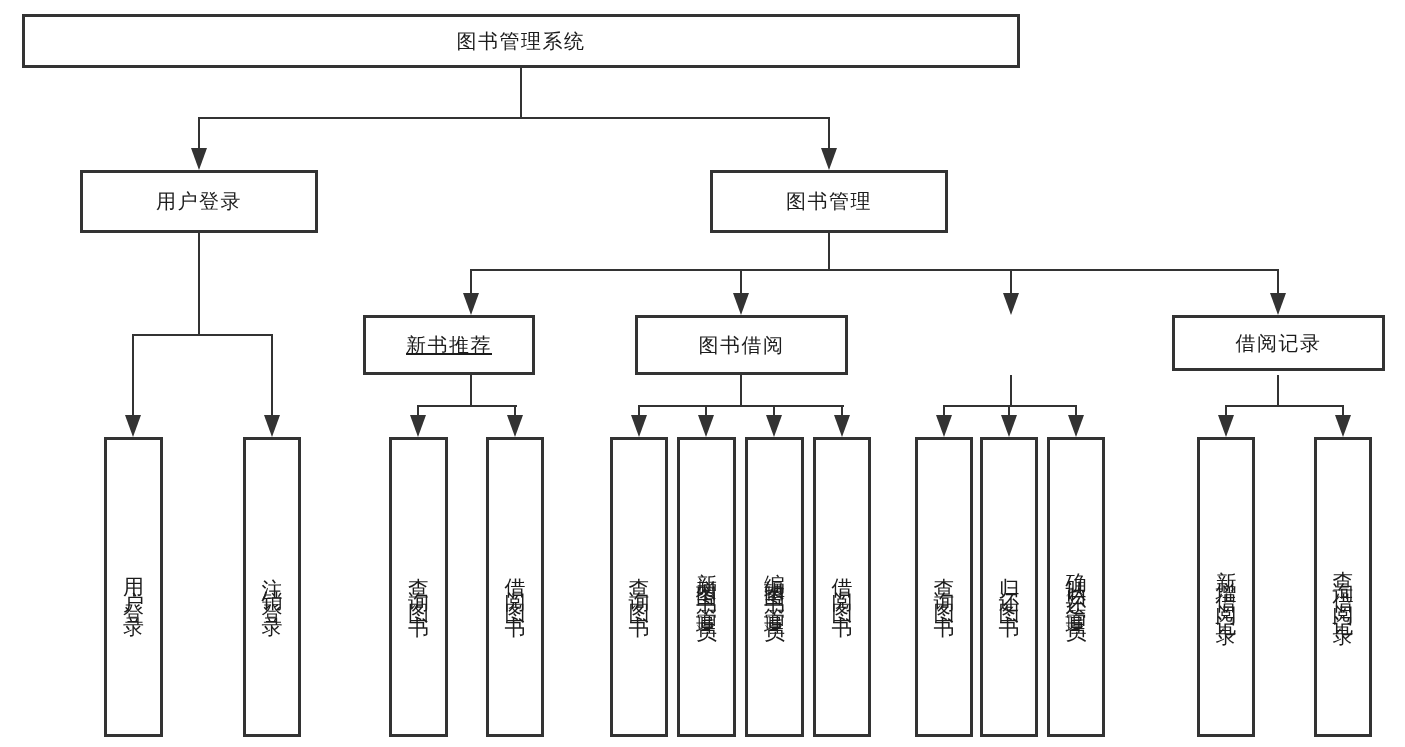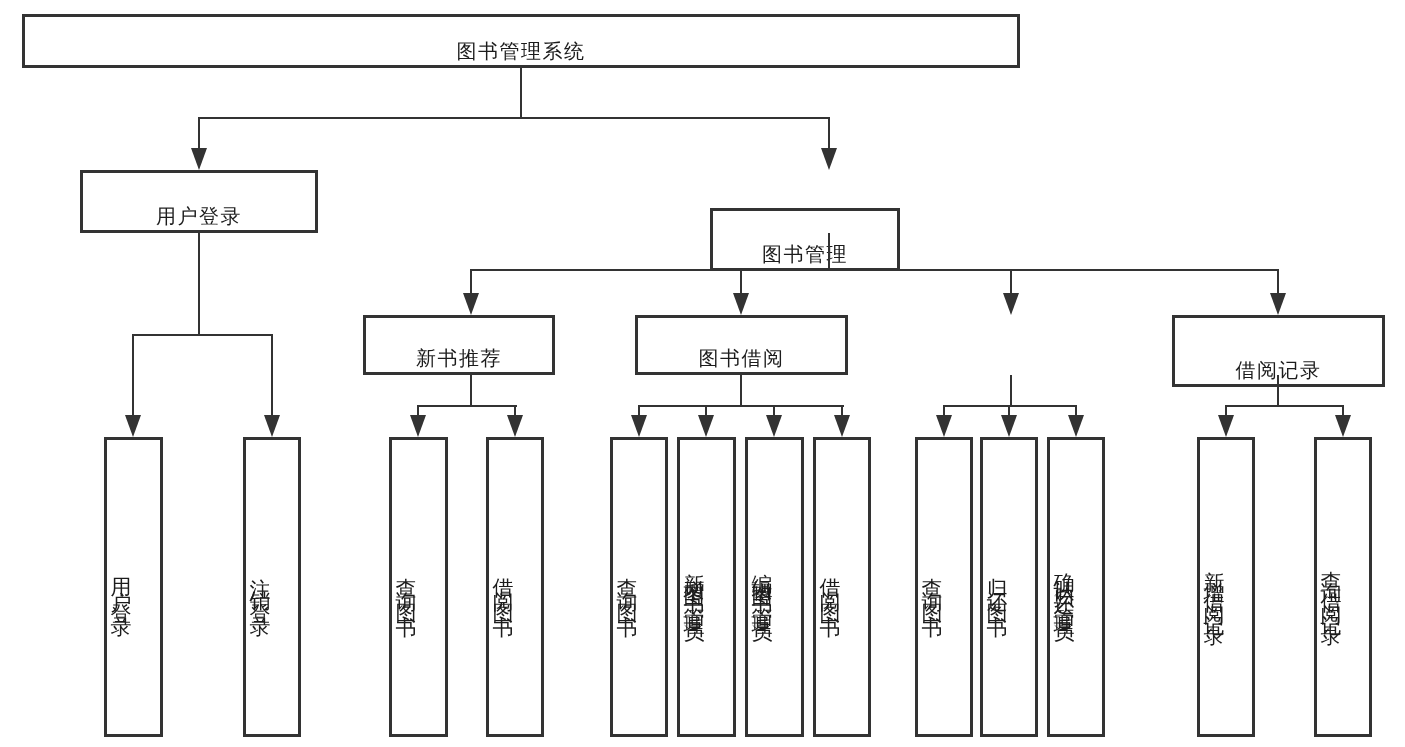--- a/index.html
+++ b/index.html
@@ -3,45 +3,45 @@
 <meta charset="utf-8">
 <style>
   html,body { margin:0; padding:0; background:#fff; }
   .canvas {
     position:relative; width:1405px; height:747px; background:var(--bg,#ffffff);
     font-family:"DejaVu Sans","Liberation Sans",sans-serif; overflow:hidden;
     color:var(--text,#1c1c1c);
   }
   .node {
     position:absolute; background:#fff; border:3px solid var(--line,#333);
-    box-sizing:border-box; display:flex; align-items:flex-end; justify-content:center;
+    box-sizing:border-box; display:flex; align-items:center; justify-content:center;
   }
   .h-node { font-size:20px; letter-spacing:1.5px; }
   .v-node { writing-mode:vertical-rl; font-size:21px; }
   .ls-wide  { letter-spacing:13px; }
   .ls-mid   { letter-spacing:11px; }
   .ls-tight { letter-spacing:7px; }
   .line { position:absolute; background:var(--line,#333); }
   .arrow {
     position:absolute; width:0; height:0;
     border-left:8px solid transparent; border-right:8px solid transparent;
     border-top:22px solid var(--line,#333);
   }
   .watermark {
     position:absolute; left:1148px; top:712px; font-size:21px;
     color:var(--wm,#9c9c9c); letter-spacing:0.5px; z-index:5; white-space:nowrap;
   }
   
   #n-root   { left:22px;  top:14px;  width:998px; height:54px; }
   #n-l2-0   { left:80px;  top:170px; width:238px; height:63px; }
-  #n-l2-1   { left:710px; top:170px; width:190px; height:63px;margin-top:38px; }
-  #n-l3-0   { left:363px; top:315px; width:192px; height:60px; }
+  #n-l2-1   { left:710px; top:170px; width:238px; height:63px; }
+  #n-l3-0   { left:363px; top:315px; width:172px; height:60px;text-decoration:underline; }
   #n-l3-1   { left:635px; top:315px; width:213px; height:60px; }
   #n-l3-2   { left:903px; top:315px; width:215px; height:60px; }
-  #n-l3-3   { left:1172px;top:315px; width:213px; height:72px; }
+  #n-l3-3   { left:1172px;top:315px; width:213px; height:56px; }
   #n-leaf-0 { left:104px; top:437px; width:59px; height:300px; }
   #n-leaf-1 { left:243px; top:437px; width:58px; height:300px; }
   #n-leaf-2 { left:389px; top:437px; width:59px; height:300px; }
   #n-leaf-3 { left:486px; top:437px; width:58px; height:300px; }
   #n-leaf-4 { left:610px; top:437px; width:58px; height:300px; }
   #n-leaf-5 { left:677px; top:437px; width:59px; height:300px; }
   #n-leaf-6 { left:745px; top:437px; width:59px; height:300px; }
   #n-leaf-7 { left:813px; top:437px; width:58px; height:300px; }
   #n-leaf-8 { left:915px; top:437px; width:58px; height:300px; }
   #n-leaf-9 { left:980px; top:437px; width:58px; height:300px; }

